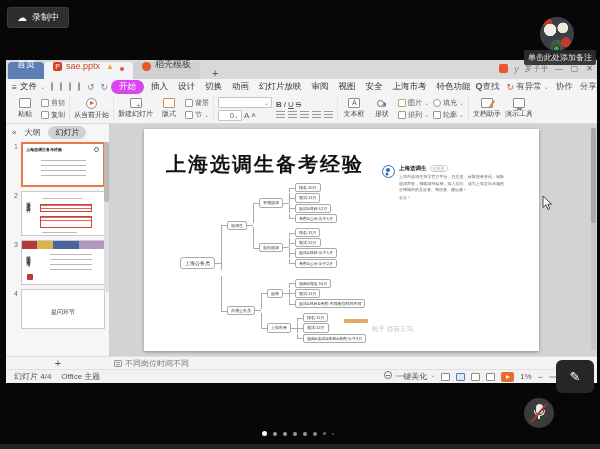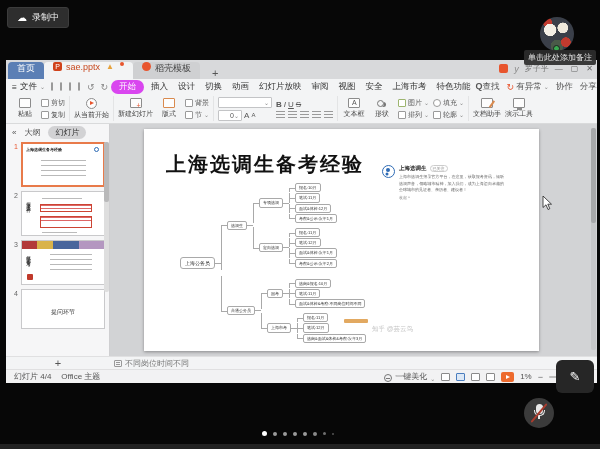--- a/index.html
+++ b/index.html
@@ -26,21 +26,21 @@
   .mic-body{width:7px;height:10px;border-radius:3.5px;background:#e9e9e9;margin-top:6px;}
   .mic-arc{width:11px;height:6px;border:1.5px solid #e9e9e9;border-top:none;border-radius:0 0 6px 6px;margin-top:-4px;}
   .mic-stem{width:2px;height:3px;background:#e9e9e9;}
   .mic-slash{position:absolute;width:2px;height:24px;background:#a93c2e;left:14px;top:3px;transform:rotate(40deg);border-radius:1px;}
   .bottom-edge{position:absolute;left:0;top:444px;width:600px;height:5px;background:#222;}
 
   
   .win{position:absolute;left:6px;top:60px;width:591px;height:323px;background:#f3f4f5;display:flex;flex-direction:column;}
   
   .tabbar{height:19px;background:#d8d9db;display:flex;align-items:flex-end;padding:0 2px;position:relative;}
-  .tab{height:17px;display:flex;align-items:flex-start;gap:4px;padding:0 9px;font-size:9px;border-radius:4px 4px 0 0;margin-top:12px;}
+  .tab{height:17px;display:flex;align-items:flex-end;gap:4px;padding:8px 9px;font-size:9px;border-radius:4px 4px 0 0;margin-top:12px;}
   .tab-home{background:#5b7fb5;color:#fff;}
   .tab-docer{background:#cfd0d2;color:#444;}
   .tab-doc{background:#f3f4f5;color:#c84a21;}
   .docer-ic{width:9px;height:9px;border-radius:50%;background:#e8552e;display:inline-block;}
   .pptx-ic{width:9px;height:9px;border-radius:2px;background:#d0421b;color:#fff;font-size:7px;line-height:9px;text-align:center;display:inline-block;}
   .warn-tri{color:#e6a23c;font-size:8px;margin-left:2px;}
   .unsaved-dot{width:4px;height:4px;border-radius:50%;background:#e8552e;display:inline-block;margin-left:2px;}
   .newtab{margin-left:8px;color:#555;font-size:11px;padding:0 4px;}
   .tab-right{position:absolute;right:4px;top:3px;display:flex;align-items:center;gap:6px;font-size:8px;color:#777;}
   .acct-badge{width:9px;height:9px;border-radius:2px;background:#e8552e;}
@@ -567,21 +567,21 @@
       <div class="notes-hint">
         <span class="note-ic"></span>
         <span>不同岗位时间不同</span>
       </div>
     </div>
 
     <div class="statusbar">
       <span>幻灯片 4/4</span>
       <span>Office 主题</span>
       <span class="sb-right">
-        <span style="display:flex;align-items:flex-end;gap:3px;">
+        <span style="display:flex;align-items:flex-start;gap:3px;">
           <span class="beaut-ic"></span>
           <span>一键美化</span>
           <span class="caret">⌄</span>
         </span>
         <span class="view-ic"></span>
         <span class="view-ic cur"></span>
         <span class="view-ic"></span>
         <span class="view-ic"></span>
         <span class="play-btn"></span>
         <span>1%</span>

